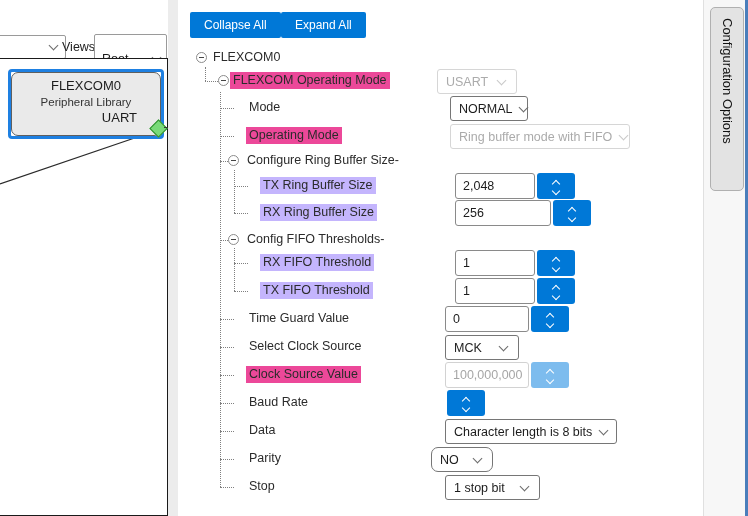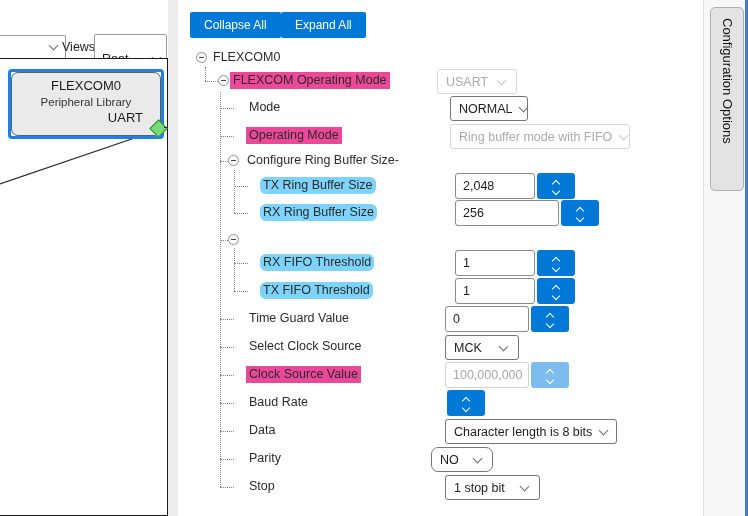--- a/index.html
+++ b/index.html
@@ -12,35 +12,35 @@
   .dd{position:absolute;background:#fff;border:1px solid #9a9a9a;border-radius:2px;display:flex;align-items:center;justify-content:space-between;font-size:12.5px;color:#1c1c1c;}
   .dd-partial{left:-28px;top:35px;width:78px;height:22px;padding:0 8px 0 6px;}
   .views-label{position:absolute;left:62px;top:40px;font-size:12.5px;color:#222;}
   .dd-root{left:94px;top:34px;width:58px;height:23px;padding:12px 6px 0 7px;}
   .lp-canvas{position:absolute;left:0;top:58px;width:167px;height:456px;background:#fff;border-top:1px solid #1a1a1a;border-right:1px solid #1a1a1a;border-bottom:1px solid #1a1a1a;}
   .conn-svg{position:absolute;left:0;top:0;}
   .node-sel{position:absolute;left:8px;top:10px;width:150px;height:64px;border:3px solid #1e80e2;border-radius:4px;background:#fff;}
   .node{position:absolute;inset:0;background:#eaeaea;border:1px solid #5f5f5f;border-radius:7px;}
   .node-title{margin-top:5px;text-align:center;font-size:13px;color:#1c1c1c;}
   .node-sub{margin-top:3px;text-align:center;font-size:11.5px;color:#333;}
-  .node-port-row{margin-top:2px;text-align:right;padding-right:17px;font-size:13px;color:#1c1c1c;}
+  .node-port-row{margin-top:2px;text-align:right;padding-right:23px;font-size:13px;color:#1c1c1c;}
   .diamond{position:absolute;left:152px;top:63px;width:11px;height:11px;background:#79da79;border:1px solid #2f8f2f;transform:rotate(45deg);}
   .port-dash{position:absolute;left:164px;top:68px;width:4px;border-top:1.5px solid #333;}
 
   
   .mp{position:absolute;left:178px;top:0;width:525px;height:516px;background:#fff;}
   .btn{position:absolute;top:12px;height:26px;border:none;border-radius:2px;background:#0078d7;color:#fff;font-size:12px;font-family:inherit;padding:0 14px;cursor:pointer;}
   #tree{position:absolute;inset:0;}
   .vline{position:absolute;width:0;border-left:1px dotted #7f7f7f;}
   .hbr{position:absolute;height:0;border-top:1px dotted #7f7f7f;}
   .glyph{position:absolute;width:11px;height:11px;box-sizing:border-box;border:1px solid #8c8c8c;border-radius:50%;background:#fff;}
   .glyph::after{content:"";position:absolute;left:2px;right:2px;top:4px;border-top:1px solid #444;}
   .lbl{position:absolute;font-size:12.5px;color:#2b2b2b;line-height:17px;padding:0 3px;white-space:nowrap;}
   .hl-purple{background:#ec4899;}
-  .hl-green{background:#7dd3fc;border-radius:6px;}
+  .hl-green{background:#c4b5fd;}
 
   .sel{position:absolute;height:25px;box-sizing:border-box;background:#fff;border:1px solid #767676;border-radius:3px;display:flex;align-items:center;justify-content:space-between;padding:0 11px 0 8px;font-size:12.5px;color:#1c1c1c;white-space:nowrap;}
   .sel.dis{border-color:#d6d6d6;color:#ababab;}
   .chev{display:inline-block;width:6px;height:6px;border-right:1.5px solid #6b6b6b;border-bottom:1.5px solid #6b6b6b;transform:rotate(45deg);margin-top:-3px;flex:none;margin-left:8px;}
   .sel.dis .chev{border-color:#c9c9c9;}
   .dd .chev{margin-left:4px;}
 
   .spin{position:absolute;display:flex;}
   .spin-box{height:26px;box-sizing:border-box;background:#fff;border:1px solid #8a8a8a;border-radius:3px;font-size:12.5px;color:#1c1c1c;display:flex;align-items:center;padding-left:7px;}
   .spin.dis .spin-box{border-color:#d2d2d2;color:#a6a6a6;}
@@ -130,28 +130,29 @@
         <div class="spin" style="left: 277px; top: 173px;">
           <div class="spin-box" style="width: 80px;">2,048</div>
           <div class="spin-btns">
             <span class="chev-u"></span>
             <span class="chev-d"></span>
           </div>
         </div>
         <div class="hbr" style="left: 56px; width: 14px; top: 213px;"></div>
         <div class="lbl hl-green" style="left: 82px; top: 204px;">RX Ring Buffer Size</div>
         <div class="spin" style="left: 277px; top: 200px;">
-          <div class="spin-box" style="width: 104px;">256</div>
+          <div class="spin-box" style="width: 96px;">256</div>
           <div class="spin-btns">
             <span class="chev-u"></span>
             <span class="chev-d"></span>
           </div>
         </div>
         <div class="hbr" style="left: 42px; width: 8px; top: 240px;"></div>
         <div class="glyph" style="left: 50px; top: 234px;"></div>
+        <div class="lbl" style="left: 66px; top: 231px;">Config FIFO Thresholds-</div>
         <div class="hbr" style="left: 56px; width: 14px; top: 263px;"></div>
         <div class="lbl hl-green" style="left: 82px; top: 254px;">RX FIFO Threshold</div>
         <div class="spin" style="left: 277px; top: 250px;">
           <div class="spin-box" style="width: 80px;">1</div>
           <div class="spin-btns">
             <span class="chev-u"></span>
             <span class="chev-d"></span>
           </div>
         </div>
         <div class="hbr" style="left: 56px; width: 14px; top: 291px;"></div>

